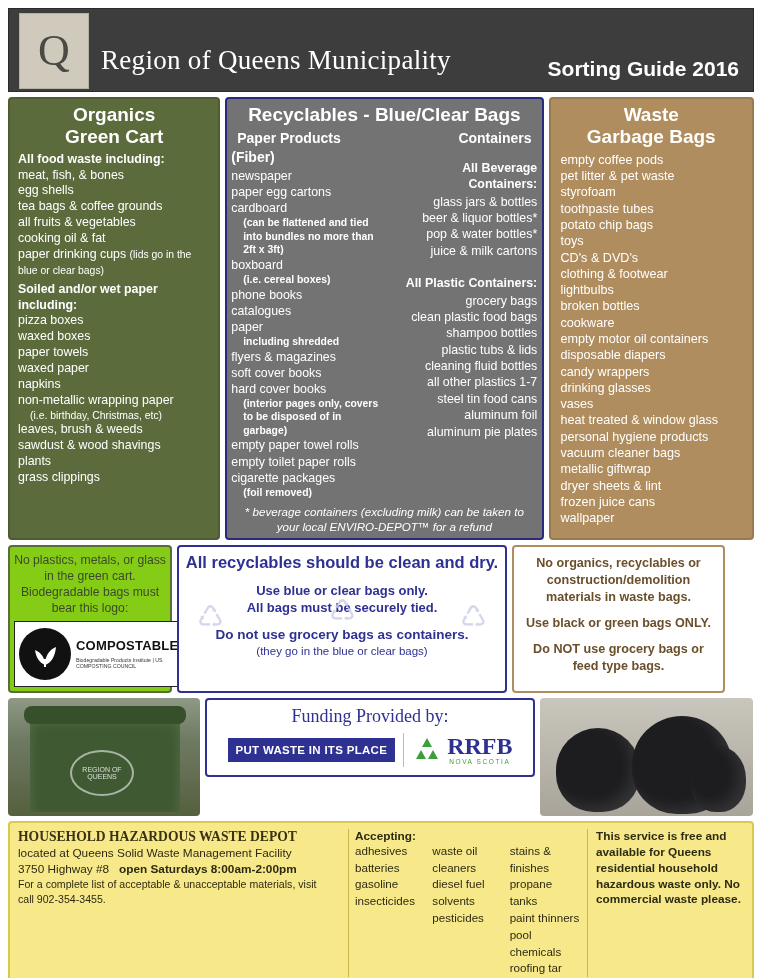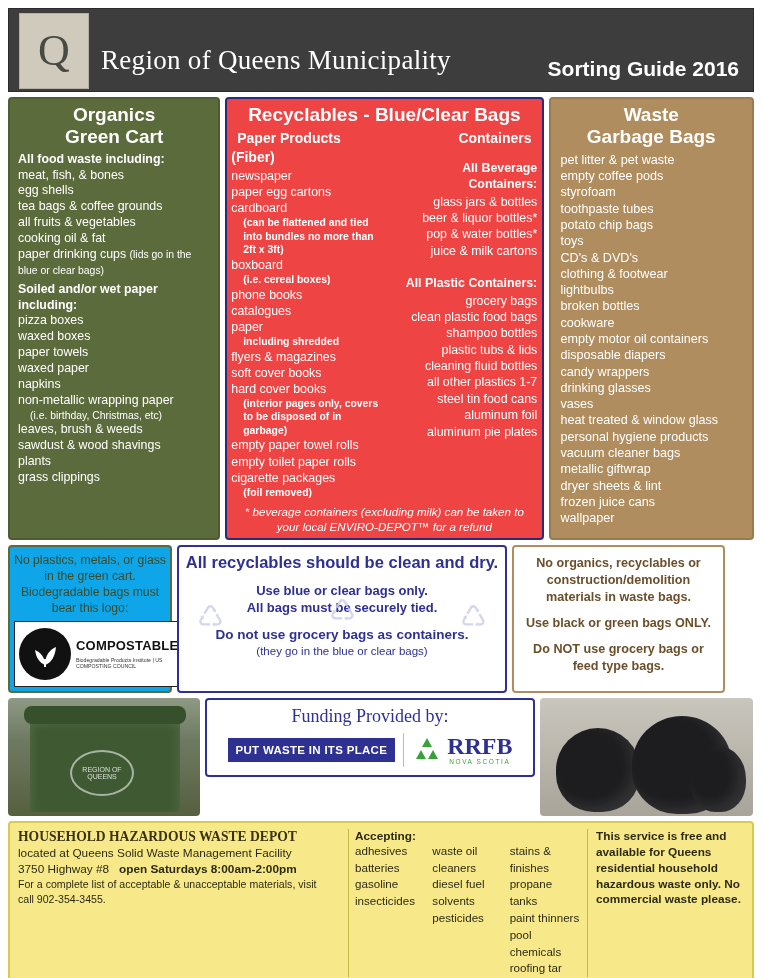--- a/index.html
+++ b/index.html
@@ -41,21 +41,21 @@
     color:#ffffff;
     font-family:"Liberation Sans", sans-serif;
     font-weight:bold;
     font-size:21px;
   }
 
   
   .columns { display:flex; gap:5px; margin:5px 4px 0 4px; }
   .col { border-radius:4px; }
   .col-organics { width:220px; background:#5c6b3c; border:2px solid #4e5b33; }
-  .col-recyc   { width:330px; background:#ef4444; border:2px solid #272a7d; }
+  .col-recyc   { width:330px; background:#737373; border:2px solid #272a7d; }
   .col-waste   { width:213px; background:#b08d5e; border:2px solid #9a7a4f; }
 
   .col-head { text-align:center; color:#fff; padding:6px 4px 2px 4px; }
   .col-head .l1 { font-weight:bold; font-size:19px; line-height:1.1; }
   .col-head .l2 { font-weight:bold; font-size:19px; line-height:1.15; }
   .col-recyc .col-head .l1 { font-size:19px; }
 
   .subheads { display:flex; justify-content:space-between; padding:2px 10px 2px 10px; color:#fff; font-weight:bold; font-size:14px; }
 
   .col-body { color:#fff; font-size:12.4px; line-height:1.28; padding:4px 8px 8px 8px; }
@@ -70,21 +70,21 @@
   .rec-right { width:150px; color:#fff; font-size:12.4px; line-height:1.32; text-align:right; padding-right:4px; }
   .rec-left .fiber { font-size:14px; font-weight:bold; margin-bottom:2px; }
   .rec-right .grp-title { font-weight:bold; margin-bottom:1px; }
   .rec-note { color:#fff; font-style:italic; font-size:11.6px; text-align:center; padding:6px 10px 4px 10px; line-height:1.25; }
 
   .waste-list { color:#fff; font-size:12.6px; line-height:1.295; padding:2px 8px 6px 10px; }
 
   
   .row2 { display:flex; gap:5px; margin:5px 4px 0 4px; }
   .note-organics {
-    width:164px; background:#0ea5e9; border:2px solid #5c6b3c; border-radius:4px;
+    width:164px; background:#84cc16; border:2px solid #5c6b3c; border-radius:4px;
     text-align:center; color:#3c4a28; font-size:12.2px; line-height:1.3; padding:6px 4px 4px 4px;
   }
   .compost-logo {
     margin:4px auto 0 auto; width:176px; height:66px; background:#fff;
     border:1px solid #222; display:flex; align-items:center; gap:5px; padding:3px 4px;
   }
   .compost-mark {
     width:52px; height:52px; border-radius:50%; background:#111; flex:0 0 auto;
     display:flex; align-items:center; justify-content:center;
   }
@@ -250,22 +250,22 @@
       </div>
       <div class="rec-note">* beverage containers (excluding milk) can be taken to your local ENVIRO-DEPOT™ for a refund</div>
     </div>
 
     <div class="col col-waste">
       <div class="col-head">
         <div class="l1">Waste</div>
         <div class="l2">Garbage Bags</div>
       </div>
       <div class="waste-list">
+        <div>empty coffee pods</div>
         <div>pet litter &amp; pet waste</div>
-        <div>empty coffee pods</div>
         <div>styrofoam</div>
         <div>toothpaste tubes</div>
         <div>potato chip bags</div>
         <div>toys</div>
         <div>CD's &amp; DVD's</div>
         <div>clothing &amp; footwear</div>
         <div>lightbulbs</div>
         <div>broken bottles</div>
         <div>cookware</div>
         <div>empty motor oil containers</div>

